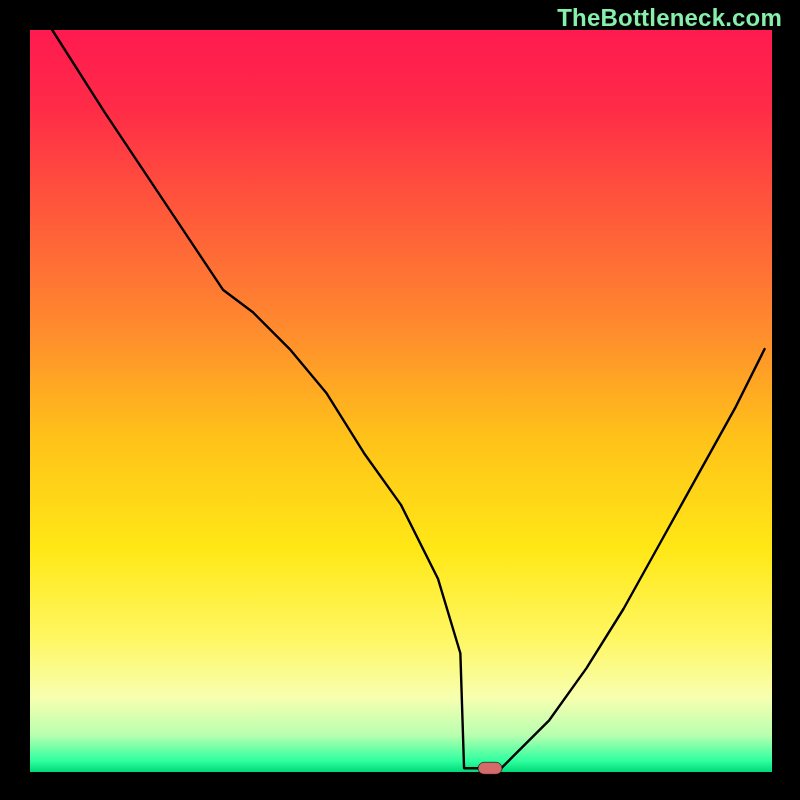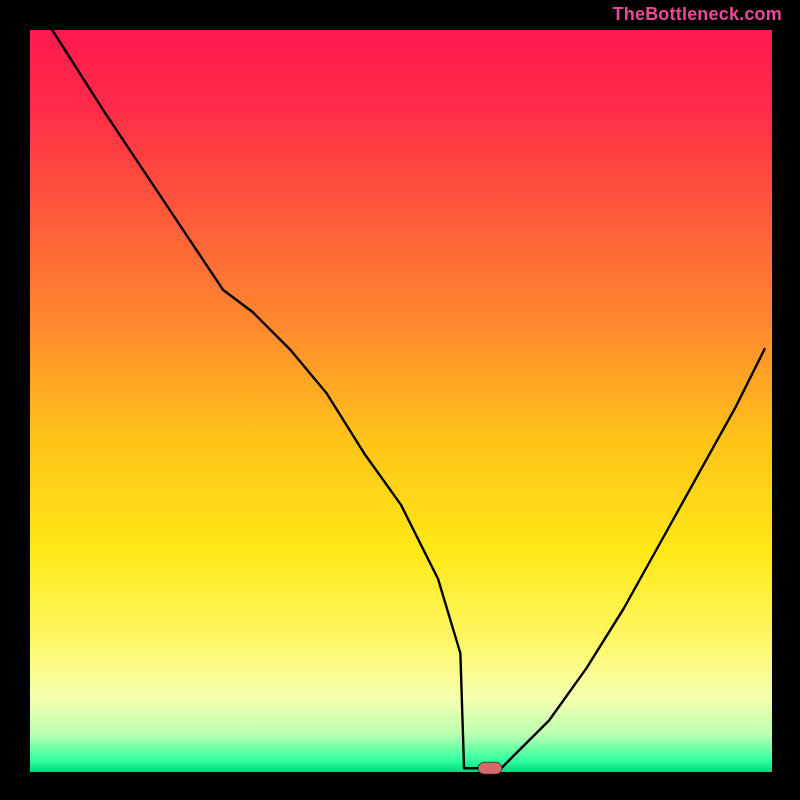--- a/index.html
+++ b/index.html
@@ -8,23 +8,23 @@
     position: relative;
     width: 800px;
     height: 800px;
     background: #000;
   }
   .watermark {
     position: absolute;
     top: 4px;
     right: 18px;
     font-family: Arial, Helvetica, sans-serif;
-    font-size: 18px;
+    font-size: 24px;
     font-weight: 600;
-    color: #ec4899;
+    color: #86efac;
     letter-spacing: 0.2px;
     z-index: 10;
   }
   svg.plot {
     position: absolute;
     top: 0;
     left: 0;
   }
 </style>
 </head>

